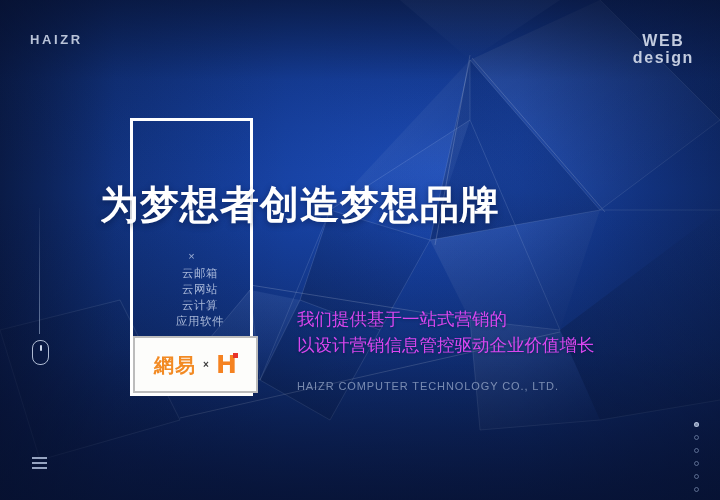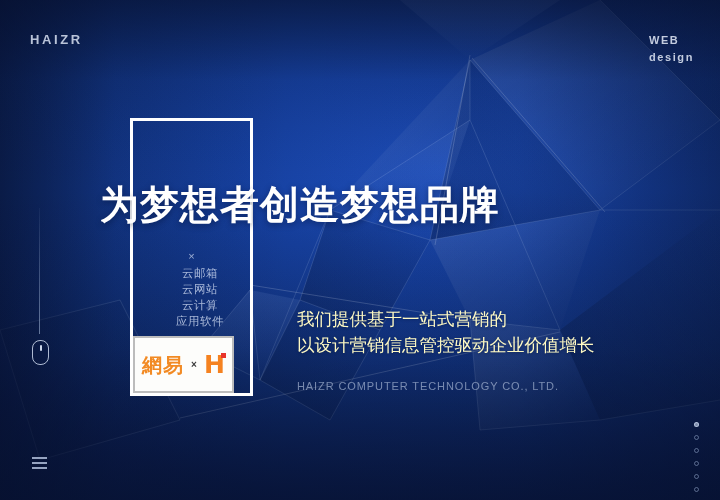--- a/index.html
+++ b/index.html
@@ -48,23 +48,23 @@
     top: 32px;
     font-size: 13px;
     font-weight: bold;
     letter-spacing: 2.6px;
     color: #b9c3d8;
   }
   .brand-right {
     position: absolute;
     right: 26px;
     top: 32px;
-    text-align: left;
+    text-align: center;
     color: #c3ccdf;
-    font-size: 11px;
+    font-size: 16px;
     font-weight: bold;
     letter-spacing: 1.6px;
     line-height: 17px;
   }
 
   
   #rail-line {
     position: absolute;
     left: 39px;
     top: 208px;
@@ -175,21 +175,21 @@
     line-height: 16px;
     color: rgba(201,214,238,0.82);
     letter-spacing: 0.5px;
   }
 
   
   #logo-card {
     position: absolute;
     left: 133px;
     top: 336px;
-    width: 101px;
+    width: 125px;
     height: 57px;
     background: #fdfdfb;
     border: 2px solid #bcbcbc;
     box-sizing: border-box;
     display: flex;
     align-items: center;
     justify-content: center;
     gap: 7px;
   }
   #netease-mark {
@@ -226,21 +226,21 @@
   
   #copy-block {
     position: absolute;
     left: 297px;
     top: 306px;
   }
   .copy-line {
     font-family: "DejaVu Sans", sans-serif;
     font-size: 17.5px;
     line-height: 26px;
-    color: #fef9c3;
+    color: #d946ef;
     white-space: nowrap;
     text-shadow: 0 1px 3px rgba(5,16,44,0.4);
   }
   #copy-en {
     margin-top: 22px;
     font-size: 11px;
     letter-spacing: 0.9px;
     color: rgba(186,200,226,0.62);
     white-space: nowrap;
   }

